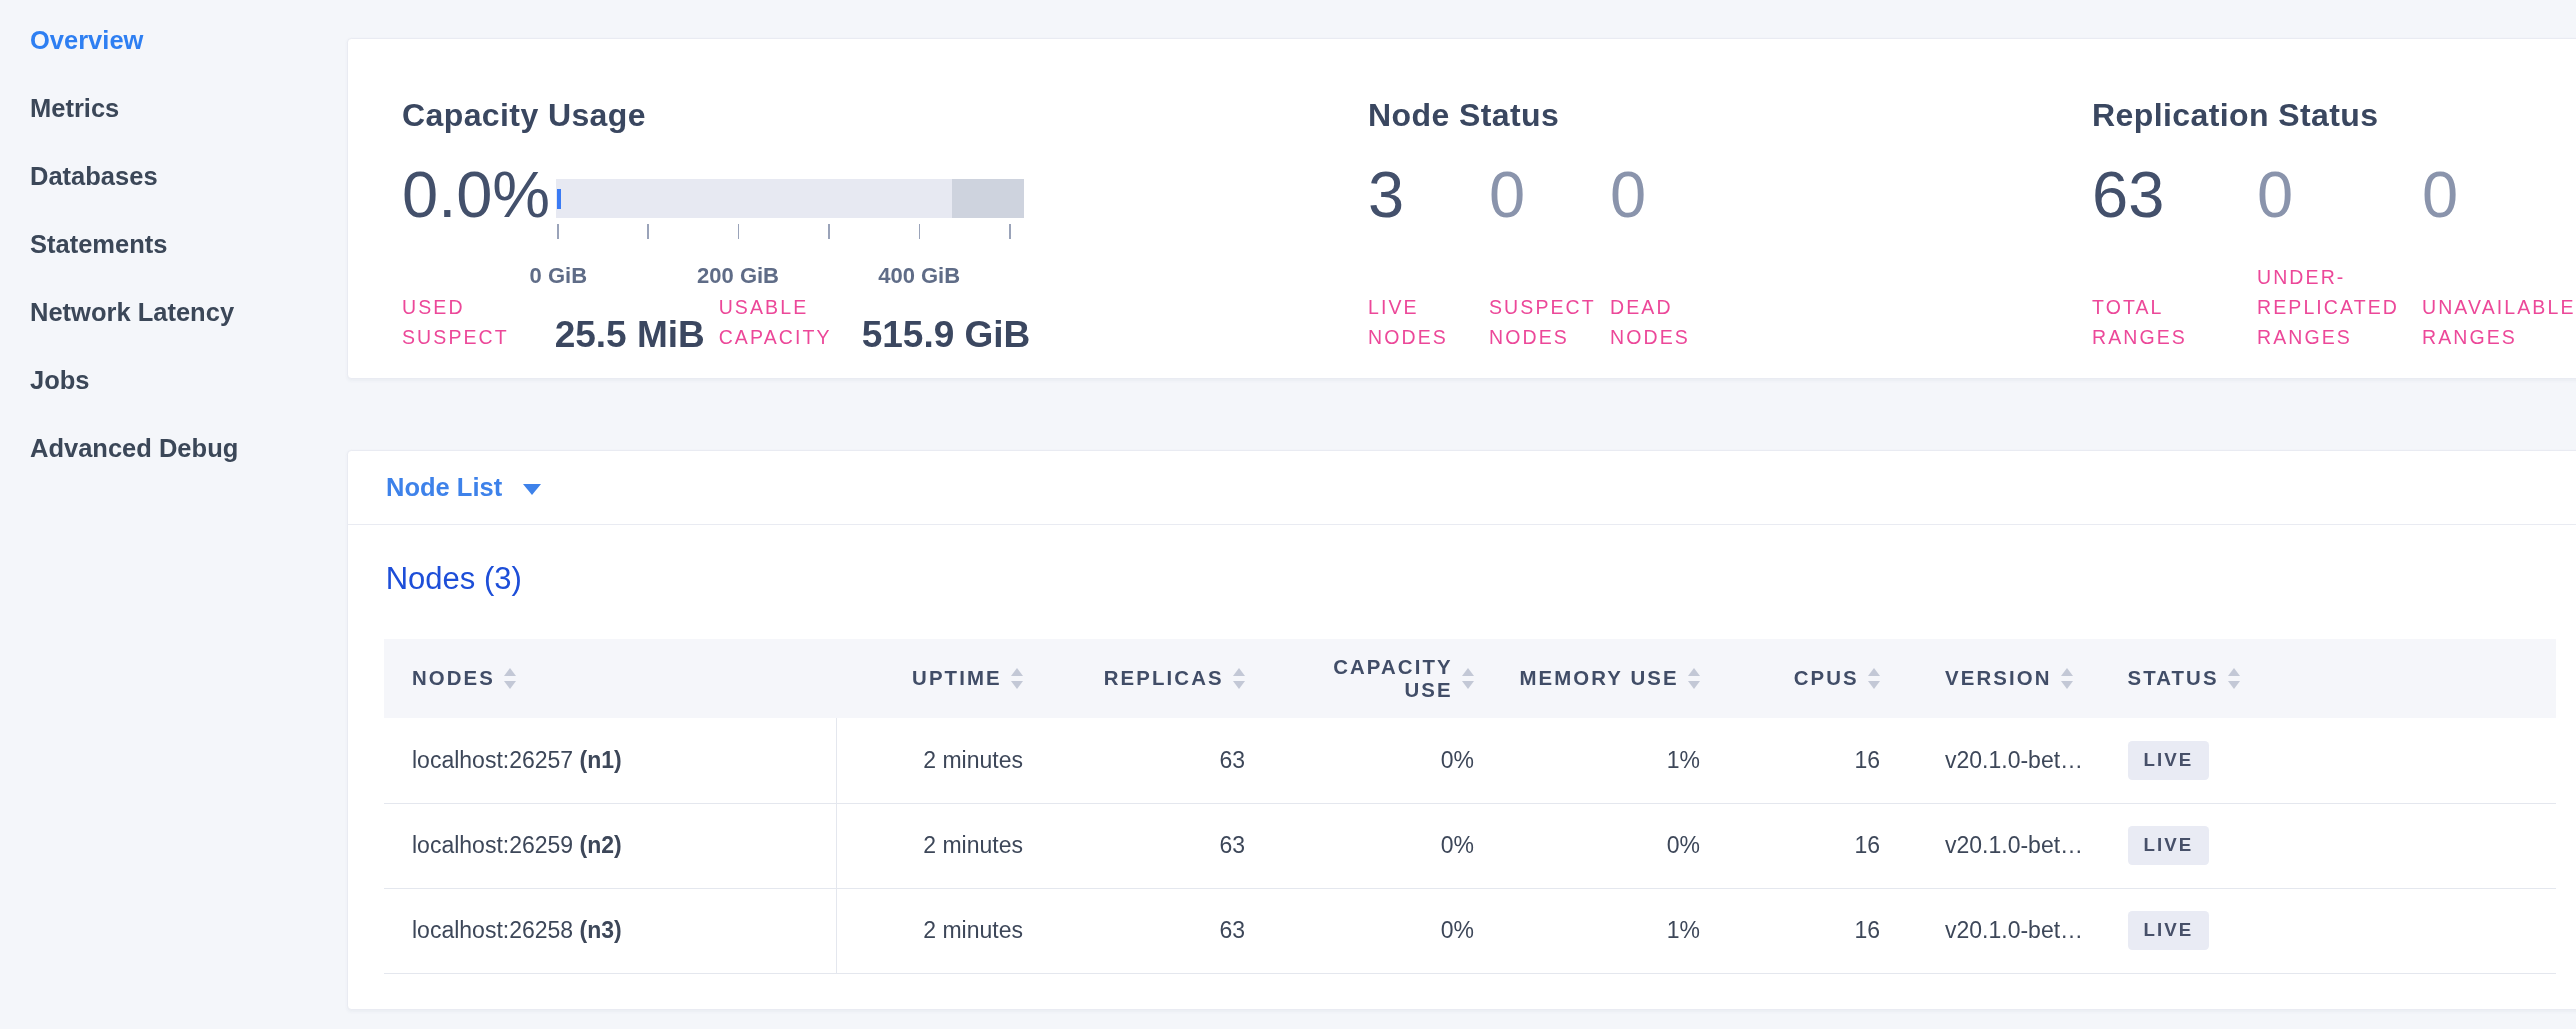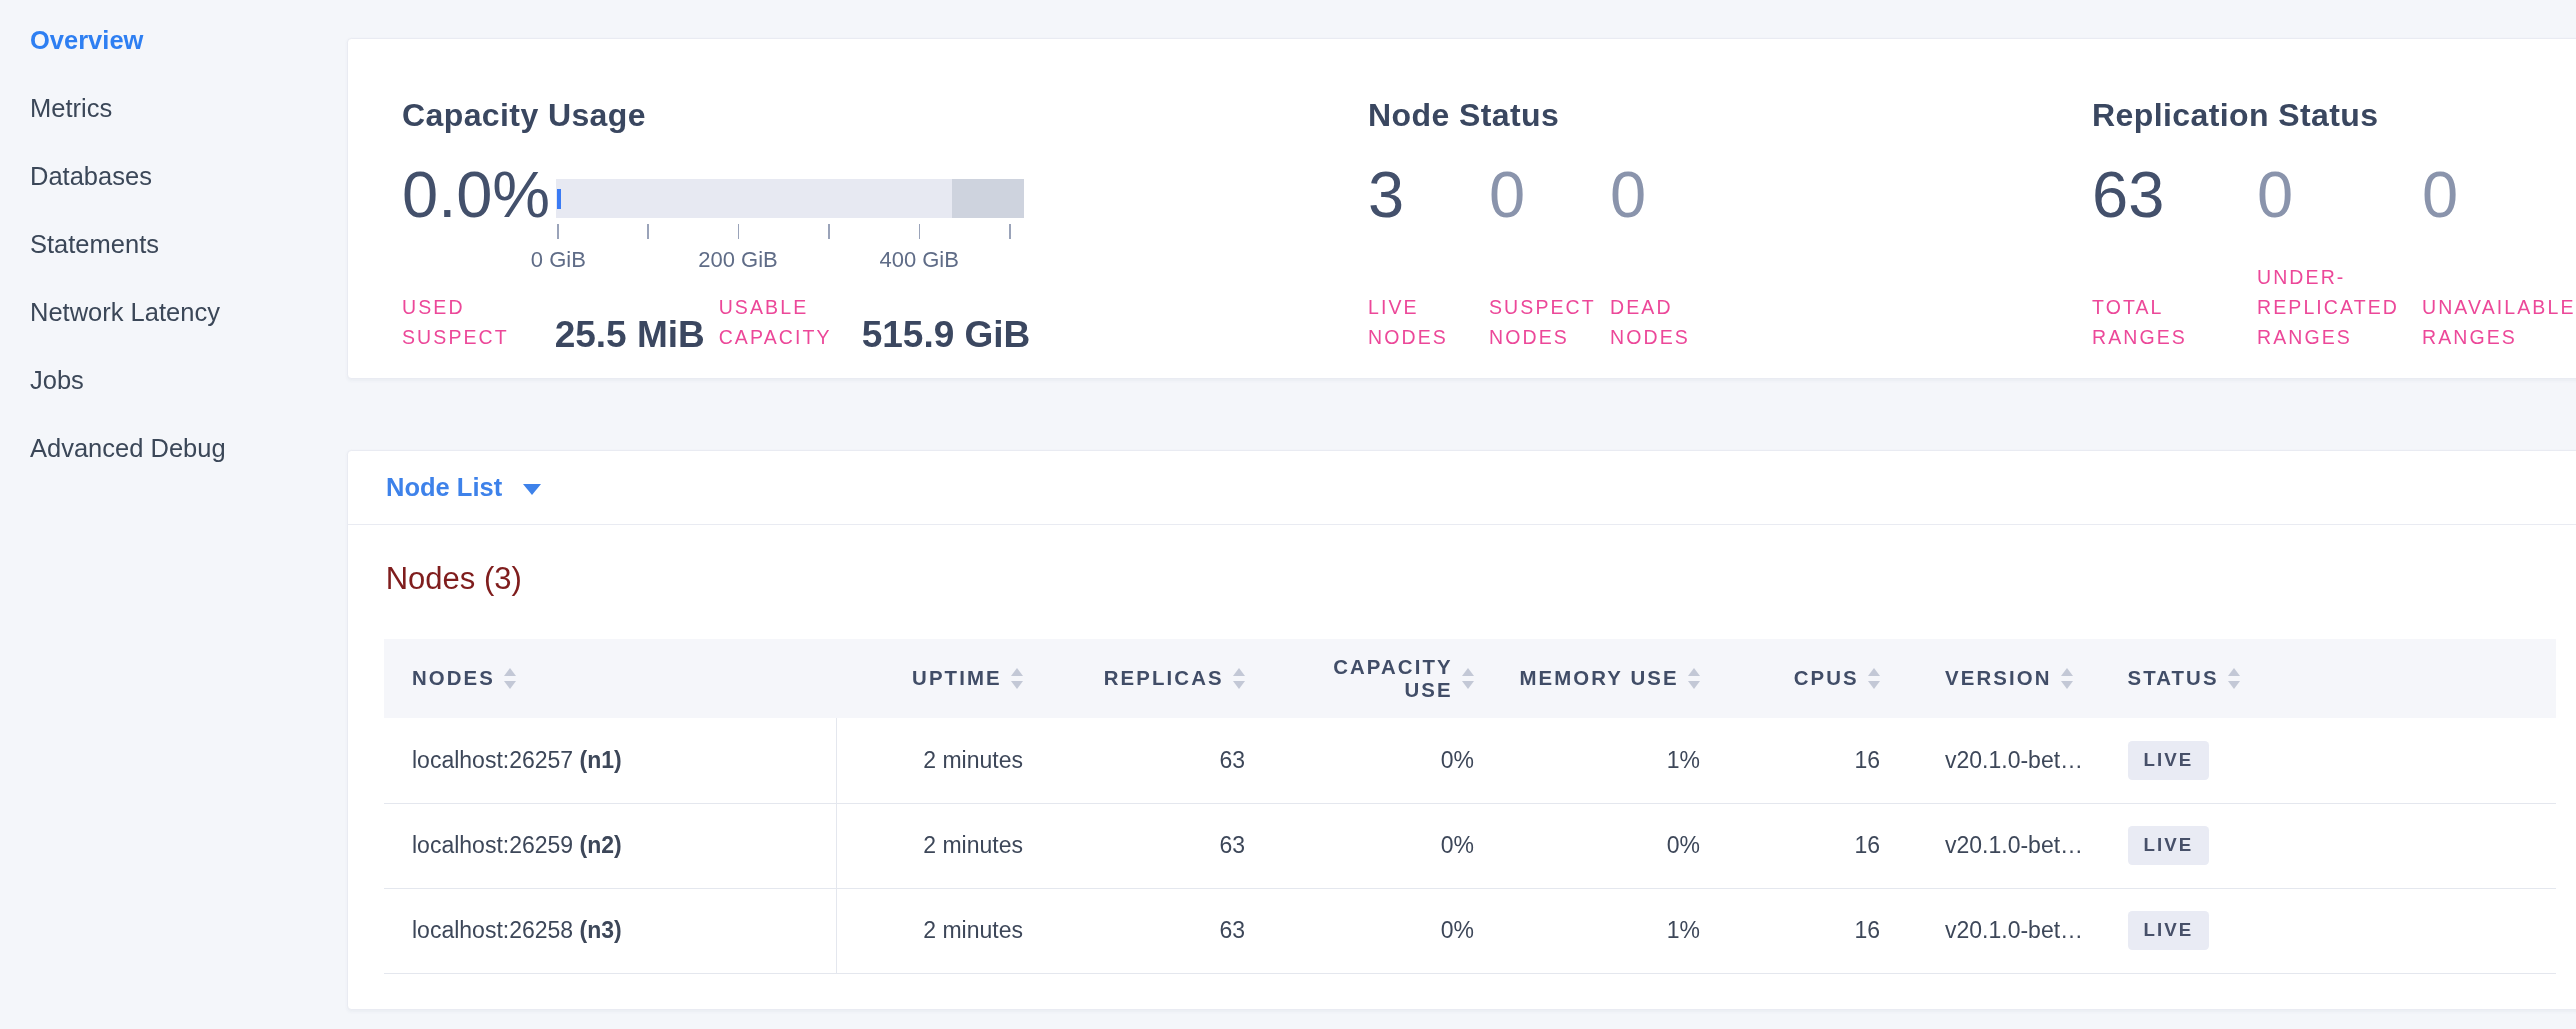--- a/index.html
+++ b/index.html
@@ -8,21 +8,21 @@
     font-family:"Liberation Sans", sans-serif;
     background:#f4f6fa;
     color:#3d4759;
   }
   .layout { display:flex; width:100%; height:100%; }
 
   
   .sidebar { width:347px; flex:none; padding-top:6px;text-align:right; }
   .side-item {
     height:68px; display:flex; align-items:center;
-    padding-left:30px; font-size:25.5px; font-weight:400; color:#3b4758;
+    padding-left:30px; font-size:25.5px; font-weight:700; color:#3b4758;
     cursor:pointer;
   }
   .side-item.active { color:#2e7ff2; font-weight:700; }
 
   
   .main { flex:1; padding:38px 24px 0 0; }
   .card {
     background:#ffffff; border:0.8px solid #e9ebf2; border-radius:4.2px;
     box-shadow:0 1.7px 3.4px rgba(60,80,110,0.05);
   }
@@ -40,21 +40,21 @@
   .big-num { font-size:65px; line-height:0.85; font-weight:500; color:#43506b; }
   .big-num.muted { color:#8a94ac; font-weight:400; }
 
   
   .pct { width:154px; flex:none; }
   .gauge { position:relative; width:468px; margin-top:8.5px; }
   .gauge-track { position:relative; width:468px; height:39px; background:#e7e9f2; overflow:hidden; }
   .gauge-reserved { position:absolute; top:0; right:0; height:100%; width:15.3%; background:#ced3de; }
   .gauge-marker { position:absolute; top:9.3px; left:0.8px; width:4.2px; height:20.4px; background:#3b7bf4; }
   .tick { position:absolute; top:45px; width:1.7px; height:14.4px; background:#9aa3b9; }
-  .tick-label { position:absolute; top:68px; transform:translateX(-50%); font-size:22px; color:#5f6c87; white-space:nowrap; }
+  .tick-label { position:absolute; top:84px; transform:translateX(-50%); font-size:22px; color:#5f6c87; white-space:nowrap;font-weight:bold; }
 
   .stats-row { margin-top:auto; display:flex; align-items:flex-end; }
   .cap-label {
     font-size:19.5px; letter-spacing:2.1px; color:#ec4899; line-height:1.55; font-weight:400;
   }
   .stat-value { font-size:37px; font-weight:700; color:#3b4760; line-height:0.95; }
   .capstat-label1 { width:134px; flex:none; }
   .capstat-value1 { width:164px; flex:none; margin-left:18.7px; }
   .capstat-label2 { width:126px; flex:none; }
   .capstat-value2 { margin-left:17px;margin-top:8px; }
@@ -72,21 +72,21 @@
     border-bottom:0.8px solid #e9ebf2;
   }
   .view-select { display:flex; align-items:center; cursor:pointer; }
   .view-select-label { font-size:25.5px; font-weight:700; color:#3e82ea; }
   .caret-down {
     width:0; height:0; margin-left:20.4px; margin-top:3.4px;
     border-left:9.3px solid transparent; border-right:9.3px solid transparent;
     border-top:11px solid #3e82ea;
   }
   .nodelist-body { padding:36px 31px 35px 36px; }
-  .nodes-heading { font-size:31px; font-weight:500; color:#7f1d1d; margin-bottom:42px; margin-left:1.7px; }
+  .nodes-heading { font-size:31px; font-weight:500; color:#1d4ed8; margin-bottom:42px; margin-left:1.7px; }
 
   table { width:100%; border-collapse:collapse; table-layout:fixed; }
   thead th { background:#f5f6fa; height:79px; font-size:20.4px; font-weight:700; letter-spacing:2.1px; color:#414d67; }
   th .th-inner { display:flex; align-items:center; }
   th.al-left .th-inner { justify-content:flex-start; }
   th.al-right .th-inner { justify-content:flex-end; }
   .th-label { text-align:right; }
   th.al-left .th-label { text-align:left; }
   .th-label.wrap { max-width:129px; }
   .sort { display:inline-flex; flex-direction:column; gap:4.2px; margin-left:9.3px; flex:none; cursor:pointer; }

